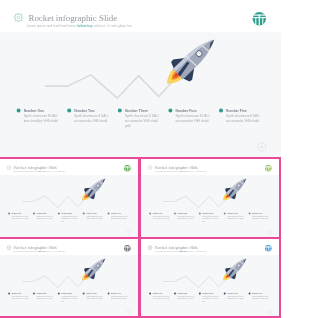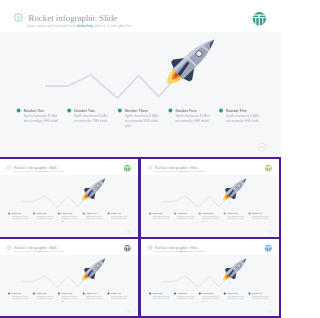--- a/index.html
+++ b/index.html
@@ -1,17 +1,17 @@
 <!DOCTYPE html>
 <html><head>
 <meta charset="utf-8">
 <style>
   html,body{margin:0;padding:0;}
   body{width:281px;height:318px;background:#ffffff;font-family:"Liberation Sans",sans-serif;overflow:hidden;}
-  .page{position:relative;width:281px;height:318px;background:#4c1d95;}
+  .page{position:relative;width:281px;height:318px;background:#ec4899;}
   .slide{position:absolute;overflow:hidden;background:#f5f7f8;}
   .main-slide{left:0;top:0;width:281px;height:157px;}
   .thumbs{position:absolute;left:0;top:0;width:281px;height:318px;}
   .thumb{width:138px;height:77.5px;}
   .t0{left:0px;top:159px;} .t1{left:140.5px;top:159px;}
   .t2{left:0px;top:238.5px;} .t3{left:140.5px;top:238.5px;}
   svg{display:block;}
 </style>
 </head>
 <body>

